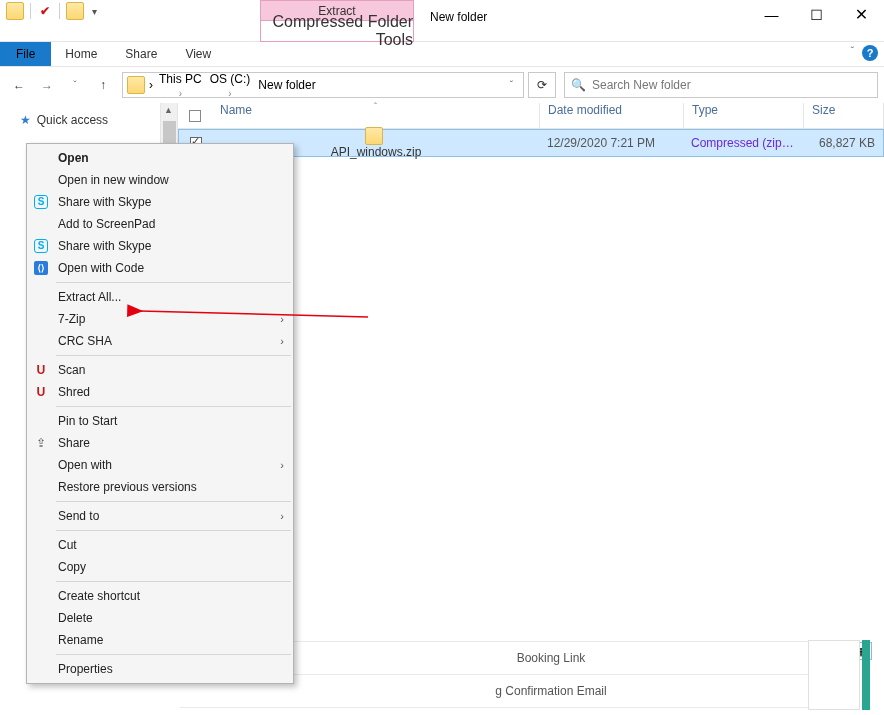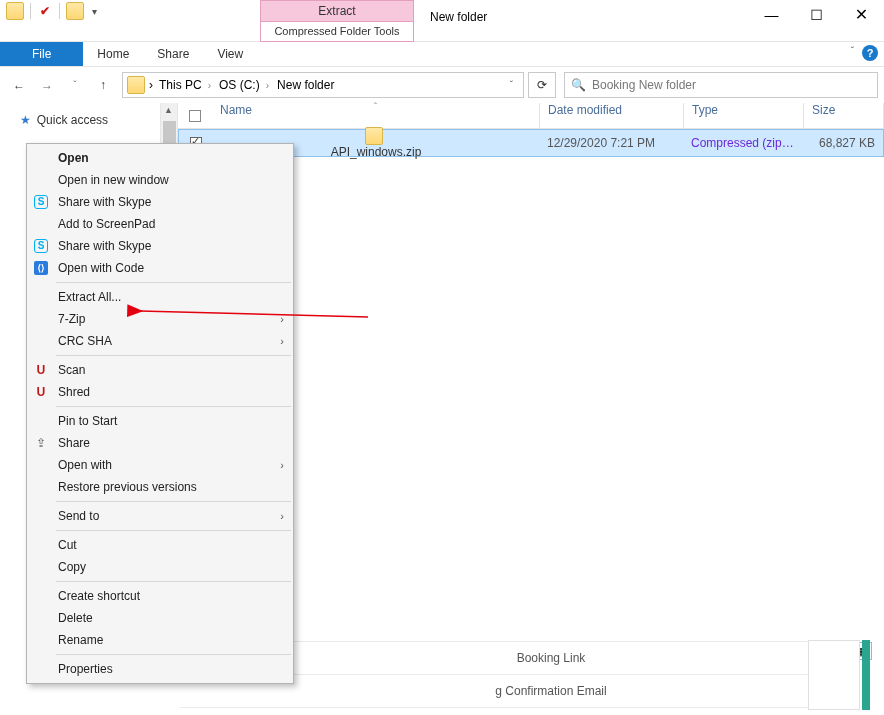--- a/index.html
+++ b/index.html
@@ -10,41 +10,41 @@
     .qat { display: flex; align-items: center; padding: 2px 6px; gap: 4px; height: 22px; }
     .qat .folder-icon { width: 18px; height: 18px; background: linear-gradient(#ffe9a6,#fdd774); border: 1px solid #d9b648; border-radius: 2px; }
     .qat .sep { width: 1px; height: 16px; background: #d0d0d0; margin: 0 2px; }
     .qat .check-icon { width: 16px; height: 16px; display: flex; align-items: center; justify-content: center; color: #d01616; font-weight: bold; }
     .qat .folder-icon2 { width: 18px; height: 18px; background: linear-gradient(#ffe9a6,#fdd774); border: 1px solid #d9b648; border-radius: 2px; }
     .qat .chev { font-size: 10px; color: #555; padding: 0 4px; }
 
     .title-tabs { position: absolute; left: 260px; top: 0; display: flex; height: 42px; text-align: right; }
     .title-tab { width: 154px; display: flex; flex-direction: column; align-items: center; justify-content: center; background: #f7c7dc; border: 1px solid #e59ebd; }
     .title-tab .label-top { font-size: 12px; color: #333; height: 21px; display:flex; align-items:center; }
-    .title-tab .label-bottom { font-size: 11px; color: #333; height: 21px; display:flex; align-items:center; border-top: 1px solid #e59ebd; width: 100%; justify-content: center; background: #fff; }
+    .title-tab .label-bottom { font-size: 16px; color: #333; height: 21px; display:flex; align-items:center; border-top: 1px solid #e59ebd; width: 100%; justify-content: center; background: #fff; }
 
     .window-title { position: absolute; left: 430px; top: 10px; color: #000; font-size: 12px; }
     .winbtns { position: absolute; right: 0; top: 0; display: flex; }
     .winbtn { width: 45px; height: 29px; display: flex; align-items: center; justify-content: center; font-size: 14px; cursor: default; }
     .winbtn.close { font-size: 16px; }
 
     
     .ribbon { height: 25px; display: flex; align-items: center; border-bottom: 1px solid #e5e5e5; position: relative; }
     .ribbon .tab { padding: 0 14px; height: 100%; display: flex; align-items: center; cursor: default; color: #333; }
-    .ribbon .tab.file { background: #1979ca; color: #ffffff; padding: 0 32px; }
+    .ribbon .tab.file { background: #1979ca; color: #000000; padding: 0 16px; }
     .ribbon .caret { position: absolute; right: 30px; top: 4px; font-size: 10px; color: #555; }
     .ribbon .help { position: absolute; right: 6px; top: 3px; width: 16px; height: 16px; border-radius: 50%; background: #1979ca; color: #fff; display: flex; align-items: center; justify-content: center; font-size: 11px; font-weight: bold; }
 
     
     .navrow { height: 36px; display: flex; align-items: center; gap: 2px; padding: 4px 6px; }
     .navbtn { width: 26px; height: 26px; display: flex; align-items: center; justify-content: center; color: #666; border-radius: 3px; }
     .navbtn.enabled { color: #333; }
     .addressbar { flex: 1; height: 26px; border: 1px solid #c9c9c9; display: flex; align-items: center; padding: 0 4px; gap: 4px; min-width: 310px; margin-left: 4px;}
     .addressbar .folder-mini { width: 18px; height: 18px; background: linear-gradient(#ffe9a6,#fdd774); border: 1px solid #d9b648; border-radius: 2px; }
-    .crumb { display: flex; align-items: center; gap: 2px; }
+    .crumb { display: flex; align-items: center; gap: 2px; flex-direction: column; }
     .crumb span { padding: 0 2px; }
     .crumb .gt { color: #888; font-size: 10px; }
     .addr-drop { margin-left: auto; padding: 0 6px; color: #555; font-size: 10px; }
     .refresh { width: 28px; height: 26px; border: 1px solid #c9c9c9; display: flex; align-items: center; justify-content: center; color: #333; margin-left: 2px;}
     .searchbox { width: 314px; height: 26px; border: 1px solid #c9c9c9; display: flex; align-items: center; padding: 0 6px; gap: 6px; margin-left: 6px; color: #777; }
     .searchbox .mag { color: #777; }
 
     
     .content { display: flex; height: 550px; position: relative; }
     .navpane { width: 178px; border-right: 1px solid #e5e5e5; padding-top: 6px; position: relative; }
@@ -162,21 +162,21 @@
         <span class="gt">›</span>
       </div>
     <div class="crumb">
         <span>New folder</span>
       </div>
     <div class="addr-drop">ˇ</div>
   </div>
   <div class="refresh">⟳</div>
   <div class="searchbox">
     <span class="mag">🔍</span>
-    <span>Booking New folder</span>
+    <span>Search New folder</span>
   </div>
 </div>
 
 <div class="content">
   <div class="navpane">
     <div class="scroll"></div>
     <div class="qa">
       <span class="star">★</span>
       <span>Quick access</span>
     </div>

